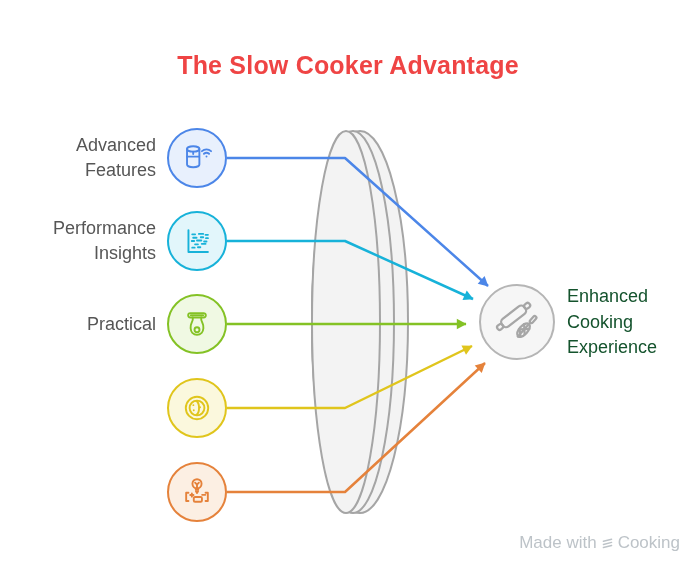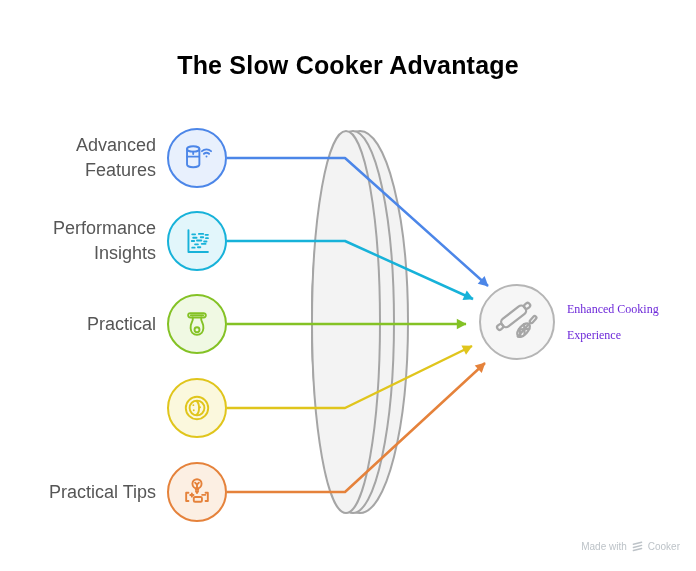--- a/index.html
+++ b/index.html
@@ -8,21 +8,21 @@
     width:696px;height:571px;
     background:#ffffff;
     font-family:"Liberation Sans", sans-serif;
     overflow:hidden;
   }
   .title{
     position:absolute;
     top:51px;left:0;width:100%;
     text-align:center;
     font-size:25px;font-weight:bold;
-    color:#000000;
+    color:#ef4444;
     letter-spacing:0.2px;
   }
   .conn-layer{position:absolute;left:0;top:0;}
   .item-label{
     position:absolute;
     right:540px;
     text-align:right;
     font-size:18px;
     line-height:25px;
     color:#565656;
@@ -55,30 +55,29 @@
     border:2px solid #b5b5b5;
     background:#f6f6f6;
     border-radius:50%;
     display:flex;align-items:center;justify-content:center;
   }
   .out-label{
     position:absolute;
     left:567px;top:322px;
     transform:translateY(-50%);
     width:115px;
-    font-size:12px;
+    font-size:18px;
     line-height:25.5px;
-    color:#6d28d9;
-    font-family:Liberation Serif, serif;
+    color:#14532d;
   }
   .attribution{
     position:absolute;
     right:16px;bottom:18px;
     display:flex;align-items:center;gap:4px;
-    font-size:10px;
+    font-size:17px;
     color:#bdc3c8;
     text-align:right;
   }
   .icon-svg{display:block;}
 </style>
 </head>
 <body>
 
 <div class="canvas">
 
@@ -112,21 +111,20 @@
     <path d="M227,158 H345 L488,286" fill="none" stroke-width="2.5" stroke-linejoin="round" marker-end="url(#arrow0)" stroke="#4c86e8"></path>
     <path d="M227,241 H345 L473,299" fill="none" stroke-width="2.5" stroke-linejoin="round" marker-end="url(#arrow1)" stroke="#17b2d9"></path>
     <path d="M227,324 H466" fill="none" stroke-width="2.5" stroke-linejoin="round" marker-end="url(#arrow2)" stroke="#84c225"></path>
     <path d="M227,408 H345 L472,346" fill="none" stroke-width="2.5" stroke-linejoin="round" marker-end="url(#arrow3)" stroke="#e0c51c"></path>
     <path d="M227,492 H345 L485,363" fill="none" stroke-width="2.5" stroke-linejoin="round" marker-end="url(#arrow4)" stroke="#e5823b"></path>
   </svg>
 
   <div class="item-label label-0">Advanced Features</div>
   <div class="item-label label-1">Performance Insights</div>
   <div class="item-label label-2">Practical</div>
-  <div class="item-label label-4">Practical Tips</div>
 
   <div class="node node-0" style="border-color: rgb(76, 134, 232); background: rgb(232, 240, 253); color: rgb(76, 134, 232);">
     <svg class="icon-svg" width="38" height="38" viewBox="0 0 40 40" fill="none" stroke="currentColor" stroke-width="2" stroke-linecap="round" stroke-linejoin="round">
       <ellipse cx="16" cy="10.5" rx="6.5" ry="2.8"></ellipse>
       <path d="M9.5,10.5 V26.8 a6.5,2.9 0 0 0 13,0 V10.5"></path>
       <path d="M9.8,18.6 h12.4"></path>
       <path d="M16,13.4 v2.4"></path>
       <path d="M27.3,15.6 a4,4 0 0 1 5.4,0"></path>
       <path d="M25.2,12.8 a7.2,7.2 0 0 1 9.6,0"></path>
       <circle cx="30" cy="18.4" r="1" fill="currentColor" stroke="none"></circle>
@@ -207,16 +205,16 @@
 
   <div class="out-label">Enhanced Cooking Experience</div>
 
   <div class="attribution">
     <span>Made with</span>
     <svg width="13" height="13" viewBox="0 0 14 14" fill="none" stroke="#bdc3c8" stroke-width="1.6" stroke-linecap="round">
       <path d="M2.6,4.6 L11.4,2.4"></path>
       <path d="M2.6,8 L11.4,5.8"></path>
       <path d="M2.6,11.4 L11.4,9.2"></path>
     </svg>
-    <span>Cooker</span>
+    <span>Cooking</span>
   </div>
 
 </div>
 
 </body></html>

